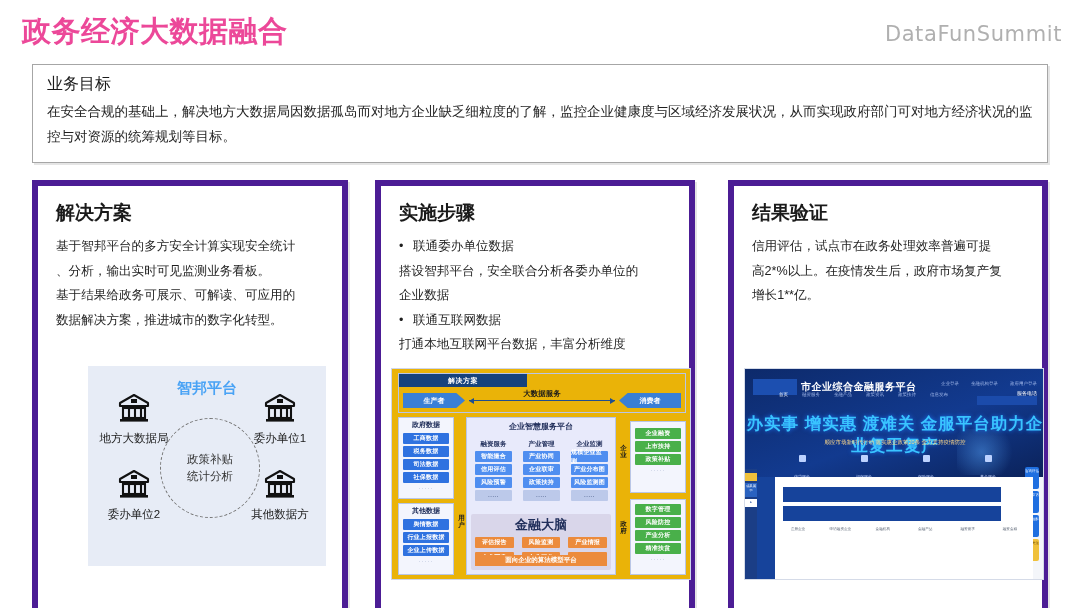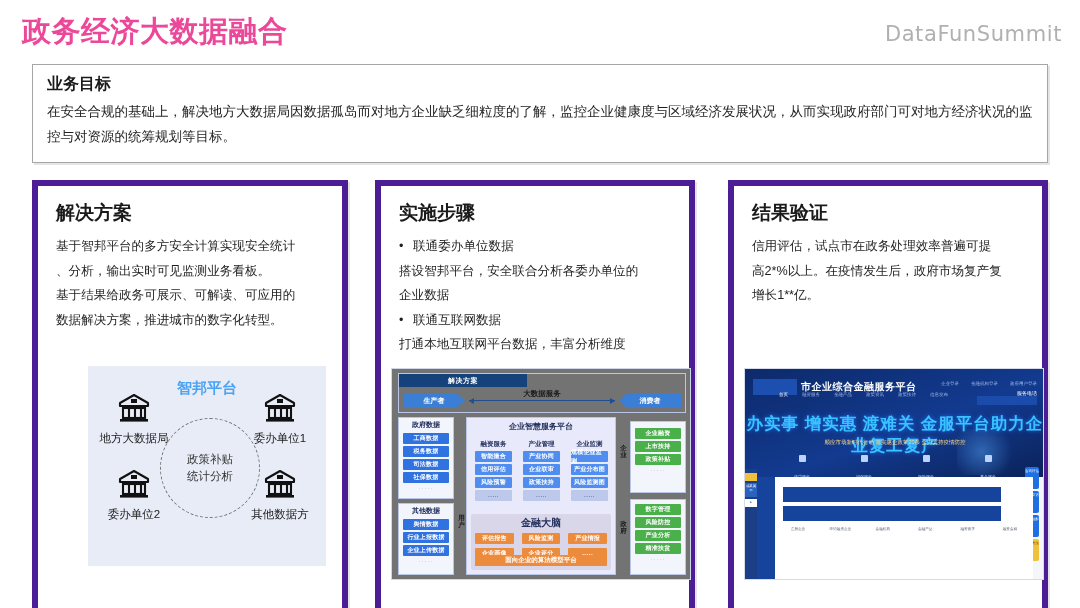--- a/index.html
+++ b/index.html
@@ -26,21 +26,21 @@
   }
 
   
   .goal-box {
     position: absolute; left: 32px; top: 64px;
     width: 1016px; height: 99px;
     border: 1px solid #a6a6a6; background: #fff;
     box-shadow: 2px 2px 0 rgba(0,0,0,0.10);
     padding: 9px 14px;
   }
-  .goal-title { font-size: 16px; font-weight: bold; color: #1a1a1a; margin-bottom: 5px; }
+  .goal-title { font-size: 16px; font-weight: normal; color: #1a1a1a; margin-bottom: 5px; }
   .goal-text { font-size: 13.5px; color: #1f1f1f; line-height: 1.85; }
 
   
   .panel {
     position: absolute; top: 180px; height: 476px;
     border: 6px solid #4c1d95; background: #fff;
     box-shadow: 2px 2px 0 rgba(0,0,0,0.10);
   }
   .panel-1 { left: 32px;  width: 316px; }
   .panel-2 { left: 375px; width: 320px; }
@@ -81,21 +81,21 @@
   .node .lbl { font-size: 11.5px; color: #1a1a1a; white-space: nowrap; }
   .n-tl { left: 2px;   top: 27px; }
   .n-tr { left: 148px; top: 27px; }
   .n-bl { left: 2px;   top: 103px; }
   .n-br { left: 148px; top: 103px; }
 
   
   .arch {
     position: absolute; left: 10px; top: 182px;
     width: 300px; height: 212px;
-    background: #737373; border: 1px solid #cfd6ea;
+    background: #eab308; border: 1px solid #cfd6ea;
     overflow: hidden;
   }
   .arch-topwrap { position: absolute; left: 6px; top: 4px; width: 288px; height: 40px;
                   border: 1px solid #b9c6e6; }
   .arch-tag {
     position: absolute; left: 0px; top: 0px; width: 128px; height: 13px;
     background: #16427c; color: #fff; font-size: 7px; font-weight: bold;
     display: flex; align-items: center; justify-content: center; letter-spacing: .5px;
   }
   .chev {
@@ -137,21 +137,21 @@
   .right-col1{ left: 238px; top: 52px; width: 56px; height: 72px; }
   .right-col2{ left: 238px; top: 130px; width: 56px; height: 76px; }
   .inner3 { position: absolute; top: 22px; width: 45px; }
   .inner3.a { left: 4px; } .inner3.b { left: 52px; } .inner3.c { left: 100px; }
   .inner-hd { font-size: 6.5px; font-weight: bold; color:#22305c; text-align:center; margin-bottom:2px; }
   .center-hd { font-size: 8px; font-weight: bold; color:#22305c; text-align:center; padding-top:3px; }
   .brain {
     position: absolute; left: 4px; right: 4px; top: 96px; bottom: 4px;
     background: #d9d6ea; border-radius: 2px;
   }
-  .brain-hd { font-size: 10px; font-weight:bold; color:#22305c; text-align:center; padding:2px 0 1px; }
+  .brain-hd { font-size: 13px; font-weight:bold; color:#22305c; text-align:center; padding:2px 0 1px; }
   .brain-row { display: flex; }
   .brain-row .chip { flex: 1; }
   .side-lbl {
     position: absolute; width: 9px; font-size: 6.5px; font-weight: bold;
     color: #1a1a1a; line-height: 1.05; text-align: center;
   }
   .sl-ent  { left: 227px; top: 76px; }
   .sl-gov  { left: 227px; top: 152px; }
   .sl-user { left: 65px;  top: 146px; }
   .dots { font-size: 6px; color:#93a0c4; text-align:center; letter-spacing:1px; }

